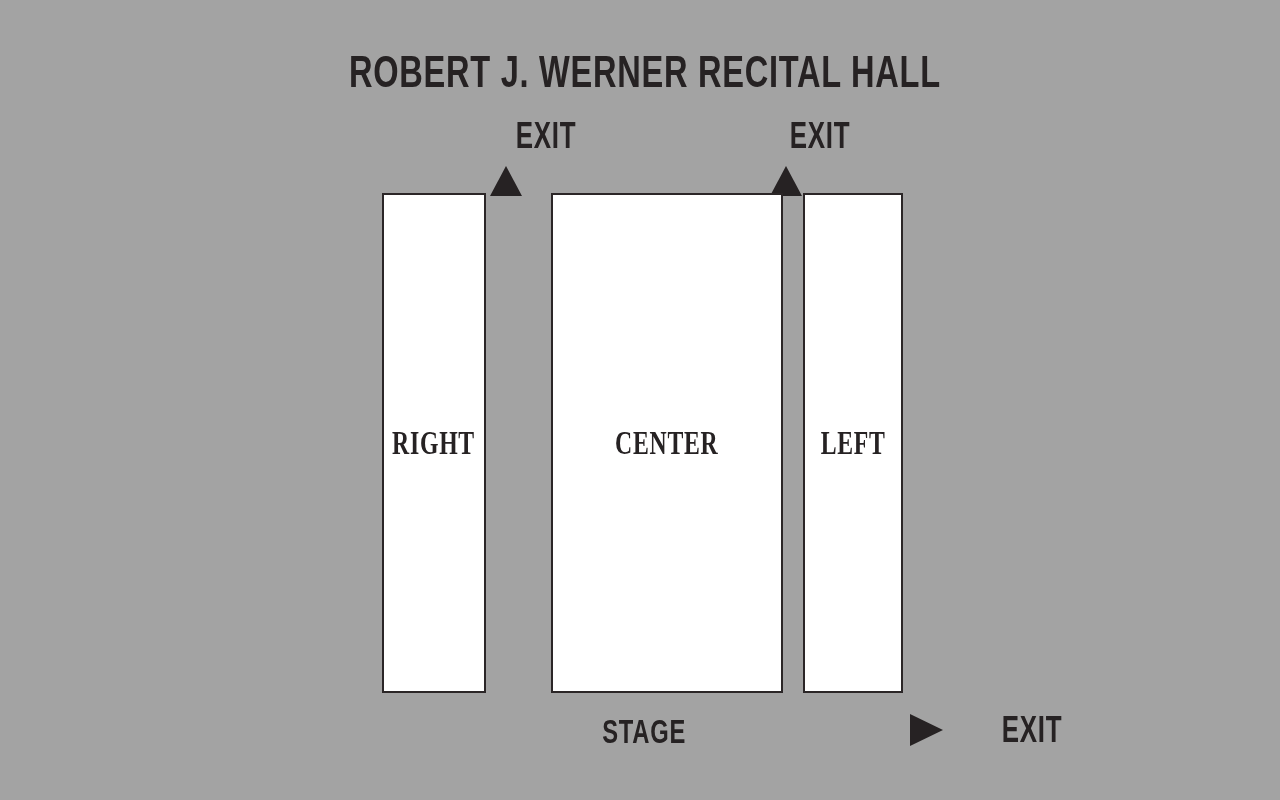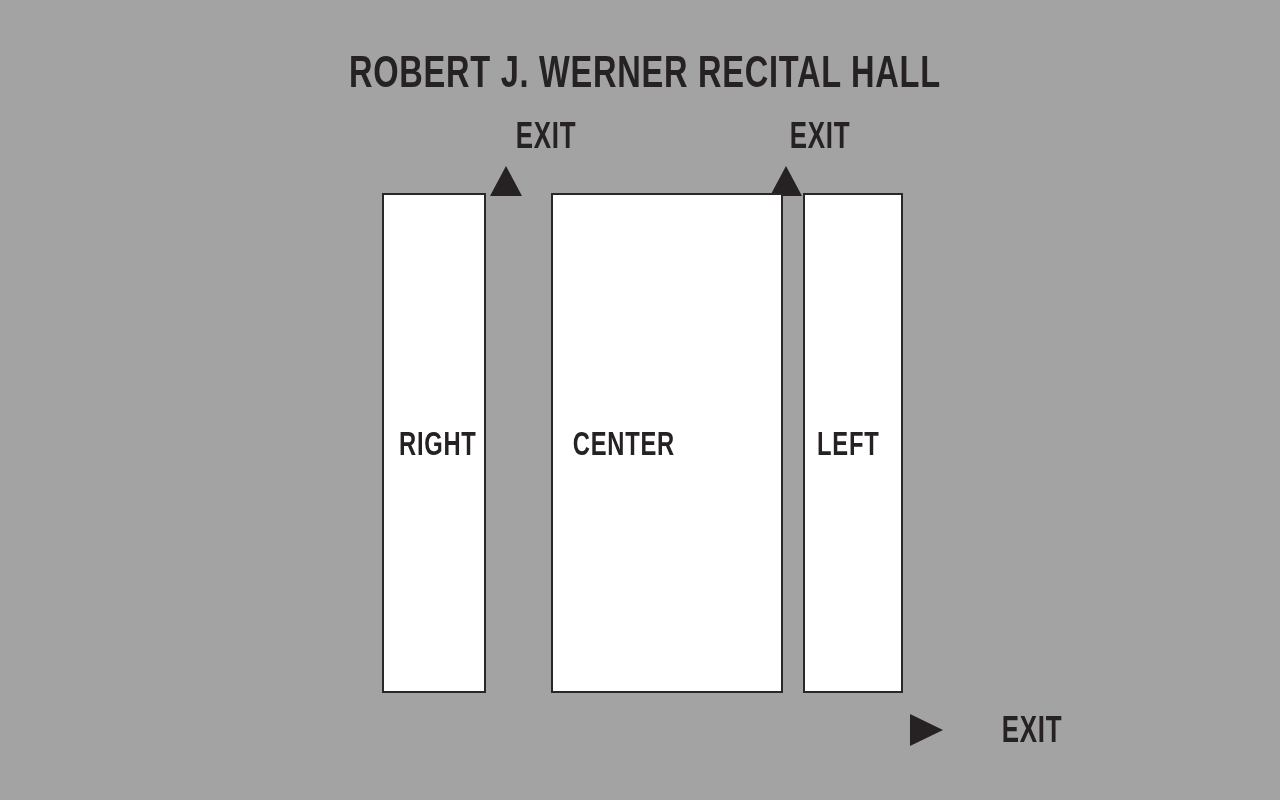--- a/index.html
+++ b/index.html
@@ -73,23 +73,24 @@
 
   .section {
     position: absolute;
     top: 193px;
     height: 500px;
     border: 2px solid #2b2627;
     background: #ffffff;
     box-sizing: border-box;
     display: flex;
     align-items: center;
-    justify-content: flex-start;
+    justify-content: center;
     font-size: 33px;
     line-height: 33px;
+    font-family: Liberation Serif, serif;
   }
   .section-right  { left: 382px; width: 104px; }
   .section-center { left: 528px; width: 232px; margin-left: 23px; }
   .section-left   { left: 803px; width: 100px; }
 
   .stage-label {
     position: absolute;
     left: 528px;
     top: 715px;
     width: 232px;
@@ -116,17 +117,18 @@
   </div>
 
   <div class="section section-center">
     <span class="cond">CENTER</span>
   </div>
 
   <div class="section section-left">
     <span class="cond">LEFT</span>
   </div>
 
+  <div class="stage-label"><span class="cond">STAGE</span></div>
 
   <div class="tri-right"></div>
   <div class="exit-label exit-br"><span class="cond">EXIT</span></div>
 
 </div>
 
 </body></html>

